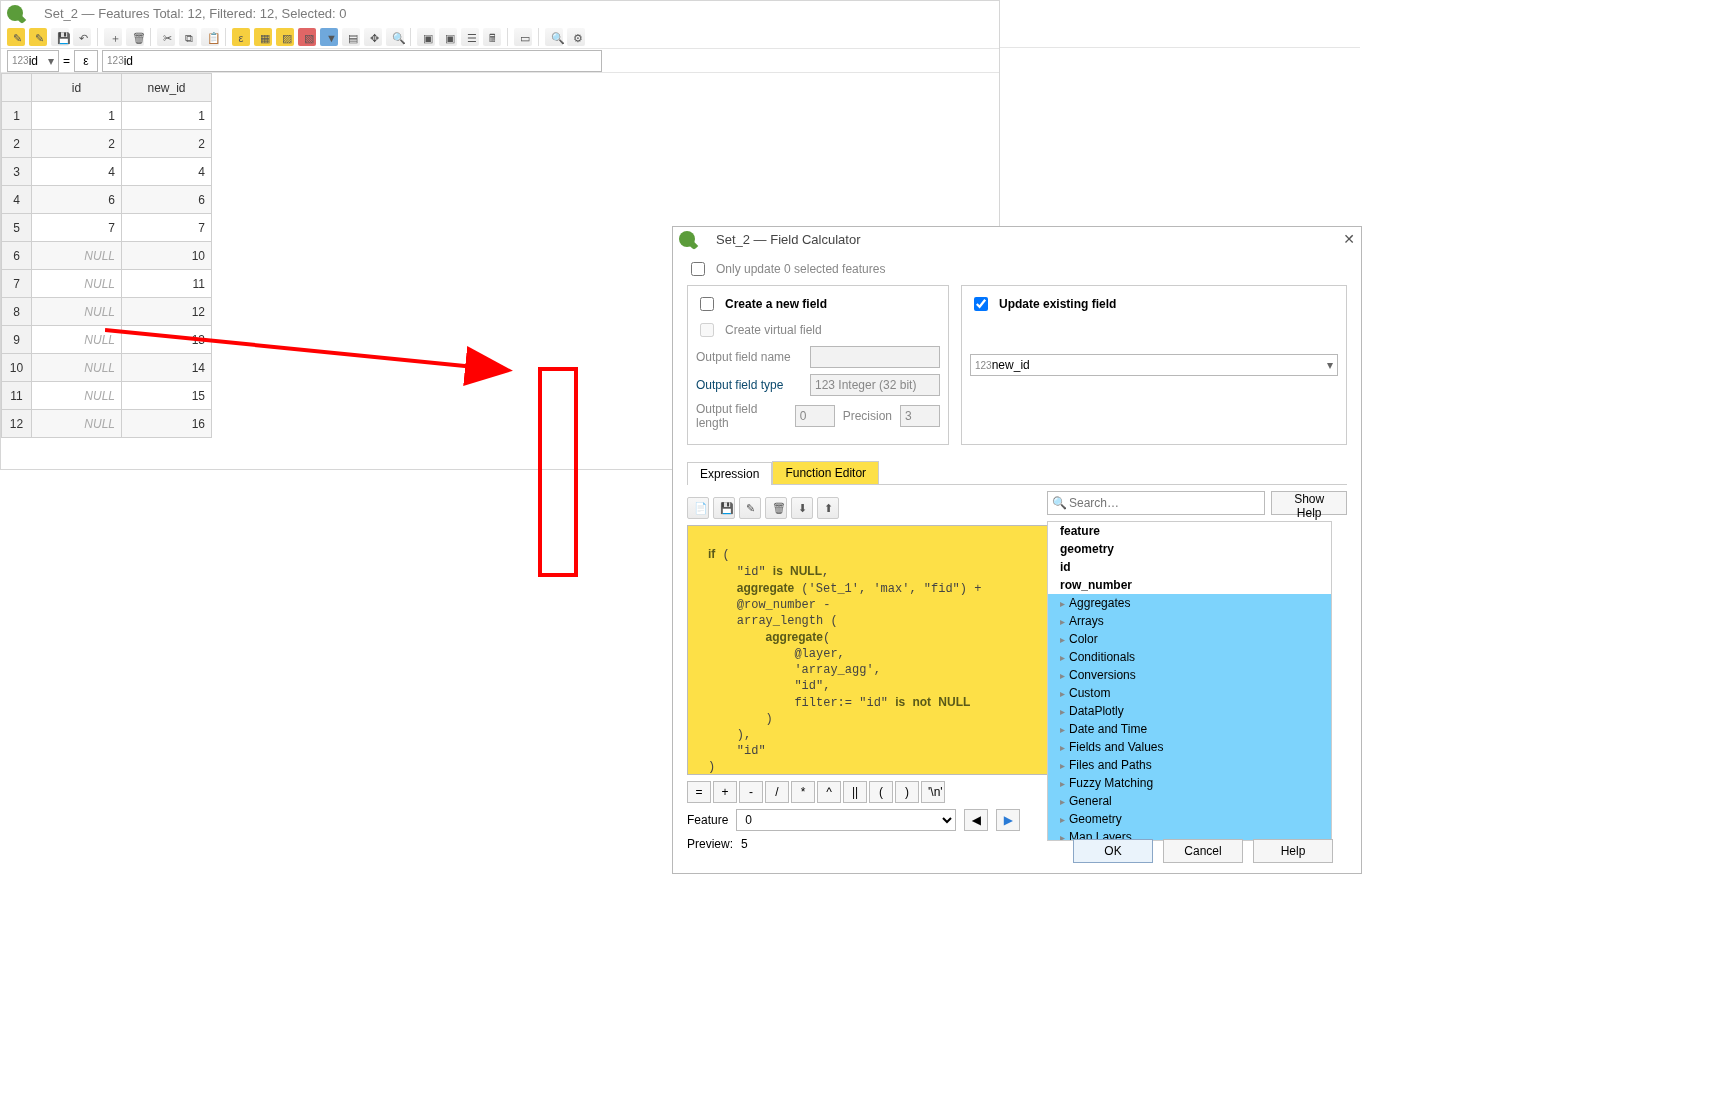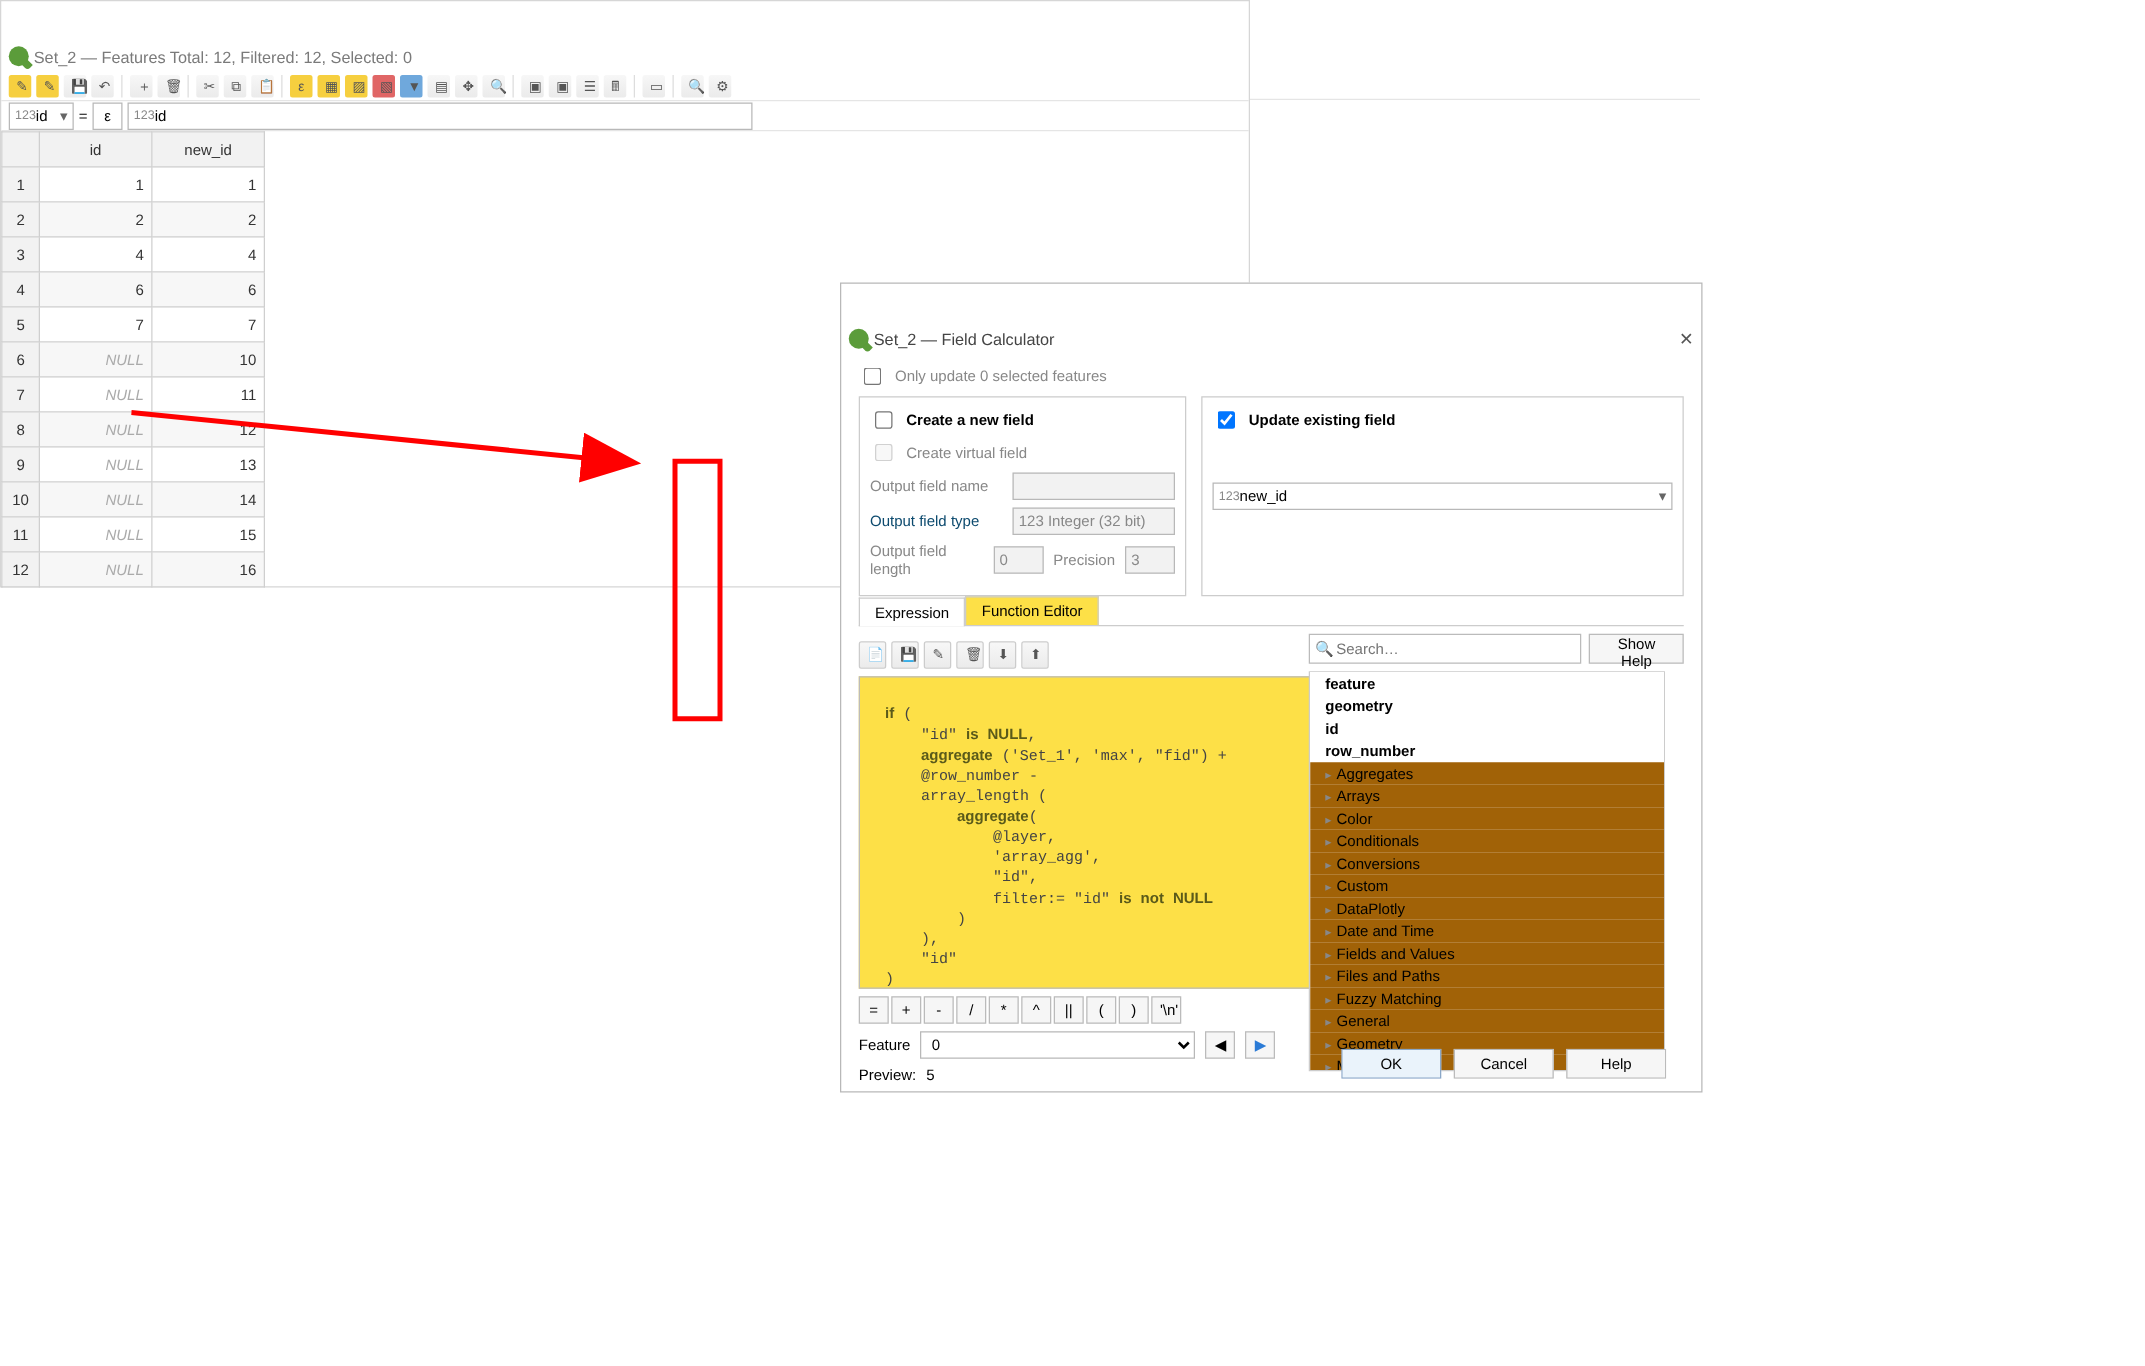--- a/index.html
+++ b/index.html
@@ -1,20 +1,20 @@
 <!DOCTYPE html>
 <html><head>
 <meta charset="utf-8">
 <style>
   * { box-sizing: border-box; font-family: "Segoe UI", Arial, sans-serif; }
   body { margin: 0; background: #fff; width: 1716px; height: 1093px; position: relative; overflow: hidden; }
 
   
   .win { position: absolute; background: #fff; border: 1px solid #d6d6d6; }
-  .titlebar { display: flex; align-items: center; height: 24px; padding: 0 6px; font-size: 13px; color: #7a7a7a; gap: 4px; margin-top: 32px; }
+  .titlebar { display: flex; align-items: center; height: 24px; padding: 0 6px; font-size: 13px; color: #7a7a7a; gap: 21px; }
   .qicon { width: 16px; height: 16px; border-radius: 50%; background: #5b9c3a; position: relative; }
   .qicon::after { content: ""; position: absolute; right: -2px; bottom: -2px; width: 6px; height: 6px; background: #5b9c3a; border-radius: 0 0 3px 0; transform: rotate(45deg); }
 
   .toolbar { display: flex; align-items: center; height: 24px; padding: 2px 6px; gap: 4px; border-bottom: 1px solid #e5e5e5; }
   .tbtn { width: 18px; height: 18px; border: none; background: linear-gradient(#f7f7f7,#ebebeb); border-radius: 2px; font-size: 11px; line-height: 18px; text-align: center; cursor: pointer; color: #555; }
   .tbtn.yellow { background: #f6cf3f; }
   .tbtn.blue   { background: #6fa8dc; }
   .tbtn.red    { background: #e06666; }
   .sep { width: 1px; height: 18px; background: #ddd; margin: 0 2px; }
 
@@ -36,41 +36,41 @@
   .calc { position: absolute; background: #fff; border: 1px solid #b8b8b8; }
   .calc .titlebar { color: #444; }
   .calc .close { margin-left: auto; font-size: 14px; color: #555; cursor: pointer; }
   .section { padding: 8px 14px; font-size: 12px; }
   .row { display: flex; align-items: center; gap: 8px; margin-bottom: 6px; }
   .chk { width: 14px; height: 14px; }
   .lbl { font-size: 12px; }
   .field { border: 1px solid #b8b8b8; height: 22px; font-size: 12px; padding: 0 4px; background: #fff; }
   .field[disabled] { background: #f2f2f2; color: #888; }
 
-  .tabs { display: flex; border-bottom: 1px solid #ccc; margin-top: 0; }
+  .tabs { display: flex; border-bottom: 1px solid #ccc; margin-top: 16px; }
   .tab { border: 1px solid #ccc; border-bottom: none; padding: 4px 12px; font-size: 12px; background: #fde047; cursor: pointer; }
   .tab.active { background: #fff; font-weight: 500; position: relative; top: 1px; }
 
   .expr-toolbar { display: flex; gap: 4px; margin: 6px 0; }
   .expr-toolbar .tbtn { width: 22px; height: 22px; border: 1px solid #ccc; }
 
   .exprbox { width: 364px; height: 250px; background: #fde047; color: #444; font-family: "Consolas","Courier New",monospace; font-size: 12px; padding: 20px; border: 1px solid #bbb; white-space: pre; overflow: hidden; line-height: 16px; }
   .kw { font-weight: bold; color: #5a5a1a; }
 
   .oprow { display: flex; gap: 2px; margin-top: 6px; }
   .opbtn { width: 24px; height: 22px; border: 1px solid #bbb; background: #f6f6f6; font-size: 12px; cursor: pointer; }
 
   .searchbox { display:flex; align-items:center; border:1px solid #bbb; height:24px; padding:0 4px; background:#fff; width:220px; }
   .searchbox input { border:none; outline:none; font-size:12px; flex:1; }
   .helpbtn { margin-left:auto; height:24px; border:1px solid #bbb; background:#f6f6f6; font-size:12px; padding:0 8px; cursor:pointer; }
 
   .tree { border:1px solid #ccc; width:285px; height:320px; overflow:auto; font-size:12px; background:#fff; }
   .tree .cat { padding:2px 12px; cursor:pointer; }
   .tree .cat.bold { font-weight:bold; background:#fff; }
-  .tree .cat.grey { background:#a16207; }
+  .tree .cat.grey { background:#7dd3fc; }
   .tree .caret::before { content:"▸"; color:#888; margin-right:4px; font-size:10px; }
 
   .footer { position:absolute; right:28px; bottom:10px; display:flex; gap:10px; }
   .footer button { width:80px; height:24px; border:1px solid #8aa7c7; background:#eaf3fb; font-size:12px; cursor:pointer; }
   .footer button.secondary { background:#f6f6f6; border-color:#bbb; }
 </style>
 </head>
 <body>
 
 <div class="win" style="left:0; top:0; width:1360px; height:340px; border:none;">

